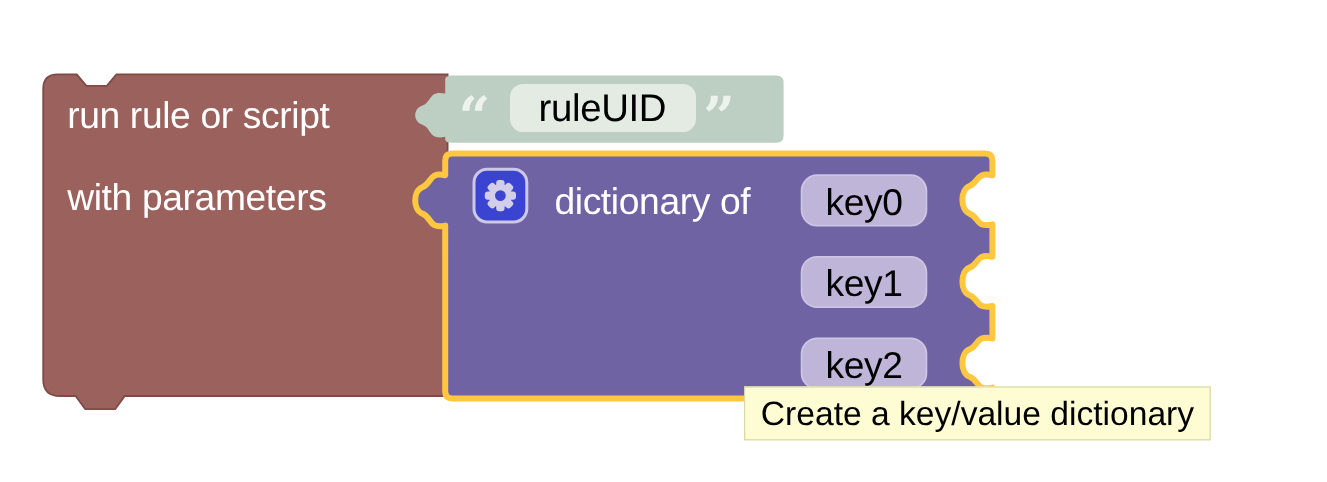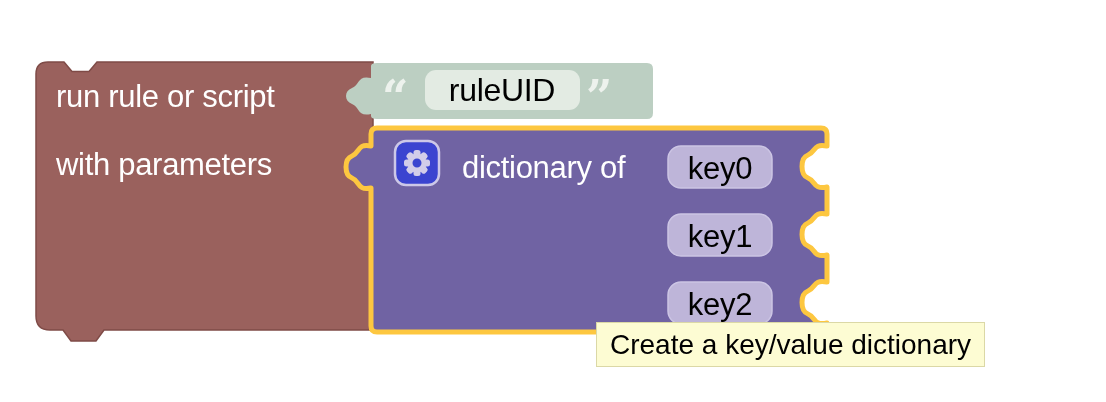--- a/index.html
+++ b/index.html
@@ -29,21 +29,21 @@
   }
   .brown-block{fill:var(--block-brown,#9a615d);stroke:var(--block-brown-border,#7f4b47);stroke-width:1.5;}
   .green-block{fill:var(--block-green,#bccfc2);}
   .purple-block{fill:var(--block-purple,#7063a3);stroke:var(--highlight-yellow,#fdc740);stroke-width:5;stroke-linejoin:round;}
   .string-field{fill:var(--string-field-bg,#e3ebe3);}
   .key-field{fill:var(--key-field-bg,#beb5d9);stroke:var(--key-field-border,#ccc5e4);stroke-width:1.5;}
   .gear-btn{fill:var(--gear-btn-bg,#3b44d0);stroke:var(--gear-outline,#cdc8e8);stroke-width:2.5;}
   .gear-part{fill:var(--gear-glyph,#d3cde9);}
   .gear-ring{fill:var(--gear-btn-bg,#3b44d0);stroke:var(--gear-glyph,#d3cde9);stroke-width:5;}
   .tooltip{
-    position:absolute;left:596px;top:322px;
+    position:absolute;left:620px;top:322px;
     box-sizing:border-box;height:45px;
     background:var(--tooltip-bg,#fdfcd3);
     border:1px solid var(--tooltip-border,#dbd8a6);
     color:var(--text-dark,#000000);
     font-size:28px;line-height:43px;
     padding:0 13px;white-space:nowrap;
   }
 </style>
 </head>
 <body>

